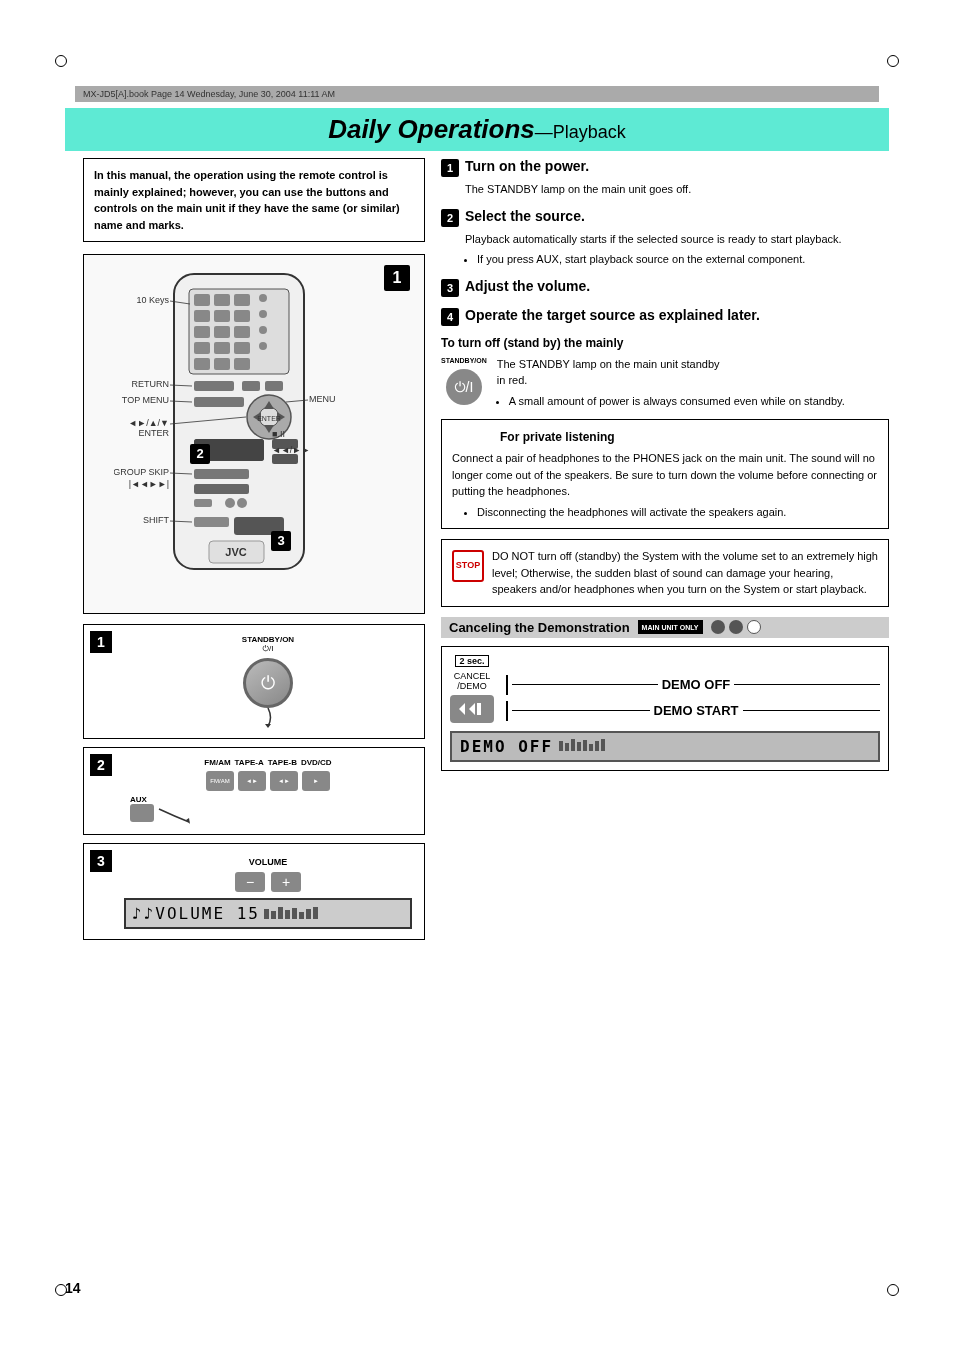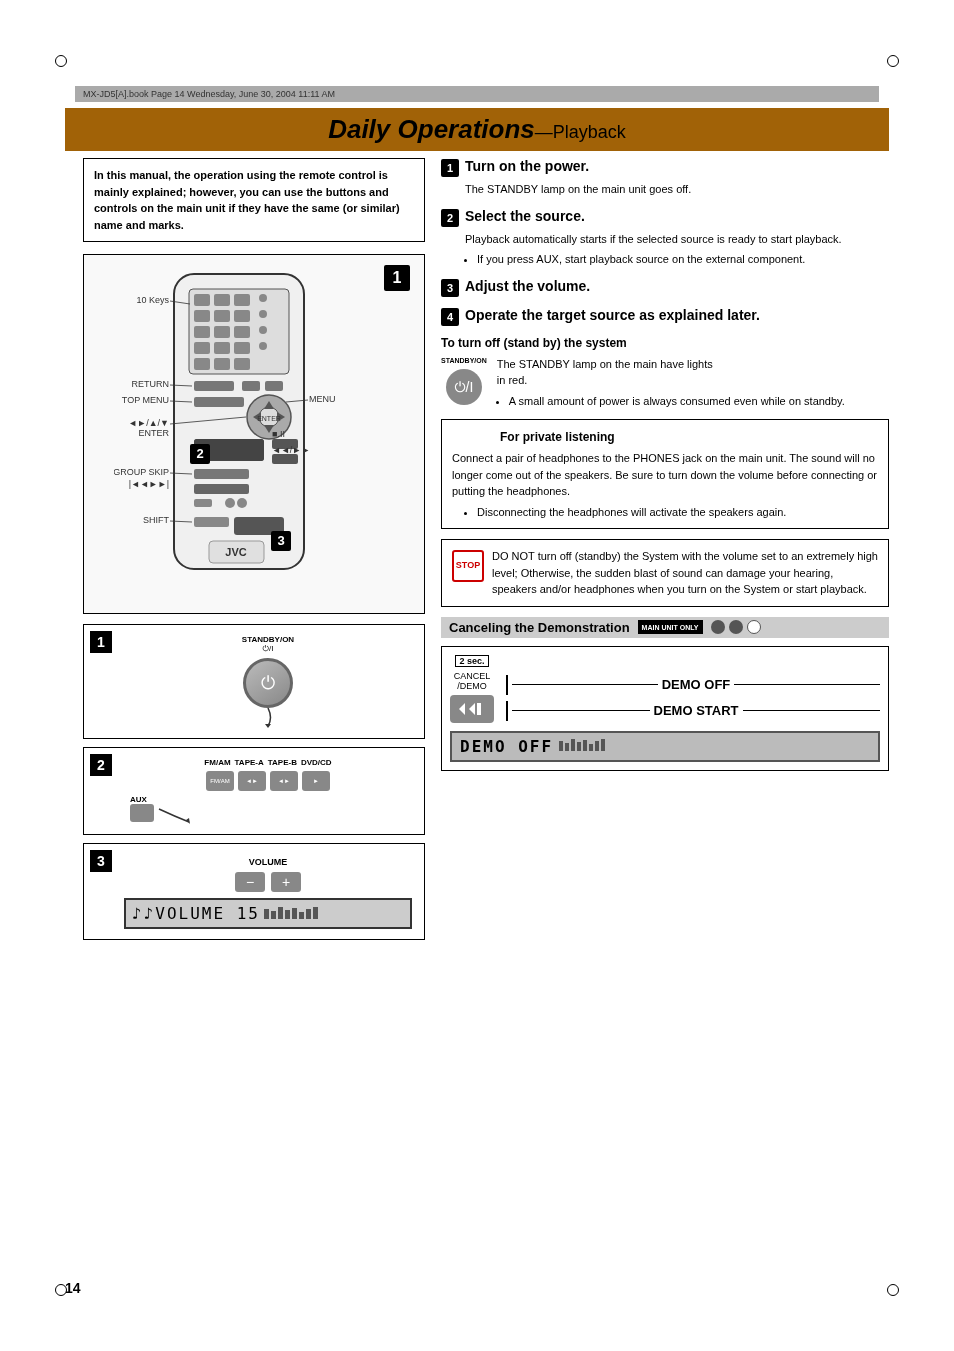--- a/index.html
+++ b/index.html
@@ -287,21 +287,21 @@
 
 <div class="corner-mark tl"></div>
 <div class="corner-mark tr"></div>
 <div class="corner-mark bl"></div>
 <div class="corner-mark br"></div>
 
 <div style="position:absolute;top:86px;left:75px;right:75px;height:16px;background:#aaa;display:flex;align-items:center;padding:0 8px;">
   <span style="font-size:9px;color:#333;">MX-JD5[A].book  Page 14  Wednesday, June 30, 2004  11:11 AM</span>
 </div>
 
-<div style="position:absolute;top:108px;left:65px;right:65px;background:#a16207;text-align:center;padding:6px 0;">
+<div style="position:absolute;top:108px;left:65px;right:65px;background:#5eead4;text-align:center;padding:6px 0;">
   <span style="font-size:26px;font-weight:900;font-style:italic;">Daily Operations</span><span style="font-size:18px;font-weight:normal;">—Playback</span>
 </div>
 
 <div class="main-content">
 
   <div class="left-col">
 
     <div class="intro-box">
       <strong>In this manual, the operation using the remote control is mainly explained; however, you can use the buttons and controls on the main unit if they have the same (or similar) name and marks.</strong>
     </div>
@@ -524,30 +524,30 @@
     </div>
 
     <div class="step-instruction">
       <div class="step-header">
         <div class="step-num-box">4</div>
         <div class="step-title" style="font-size:14px;">Operate the target source as explained later.</div>
       </div>
     </div>
 
     <div class="standby-section">
-      <div class="standby-title">To turn off (stand by) the system</div>
+      <div class="standby-title">To turn off (stand by) the mainly</div>
       <div class="standby-content">
         <div class="standby-icon-area">
           <span class="standby-label">STANDBY/ON</span>
           <div class="standby-icon">
             <span>⏻/I</span>
           </div>
         </div>
         <div>
-          <p>The STANDBY lamp on the main have lights</p>
+          <p>The STANDBY lamp on the main unit standby</p>
           <p>in red.</p>
           <ul style="margin-top:4px;margin-left:12px;">
             <li>A small amount of power is always consumed even while on standby.</li>
           </ul>
         </div>
       </div>
     </div>
 
     <div class="private-box">
       <div class="private-box-title">For private listening</div>

